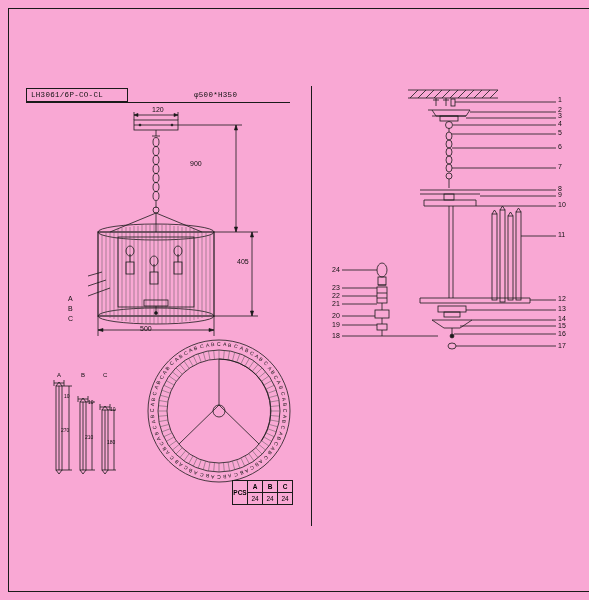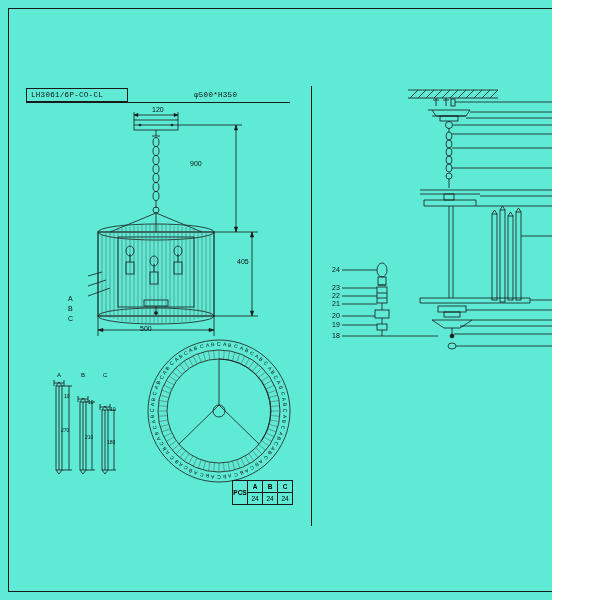--- a/index.html
+++ b/index.html
@@ -4,23 +4,24 @@
 <style>
   html, body {
     margin: 0;
     padding: 0;
     background: #ffffff;
   }
   #page {
     position: relative;
     width: 552px;
     height: 600px;
-    background: #5eead4;
+    background: #f9a8d4;
     font-family: "Liberation Sans", sans-serif;
     overflow: hidden;
+    padding-left: 37px;
   }
   .frame {
     position: absolute;
     left: 8px;
     top: 8px;
     width: 584px;
     height: 584px;
     border: 1px solid #1a1a1a;
     box-sizing: border-box;
   }

